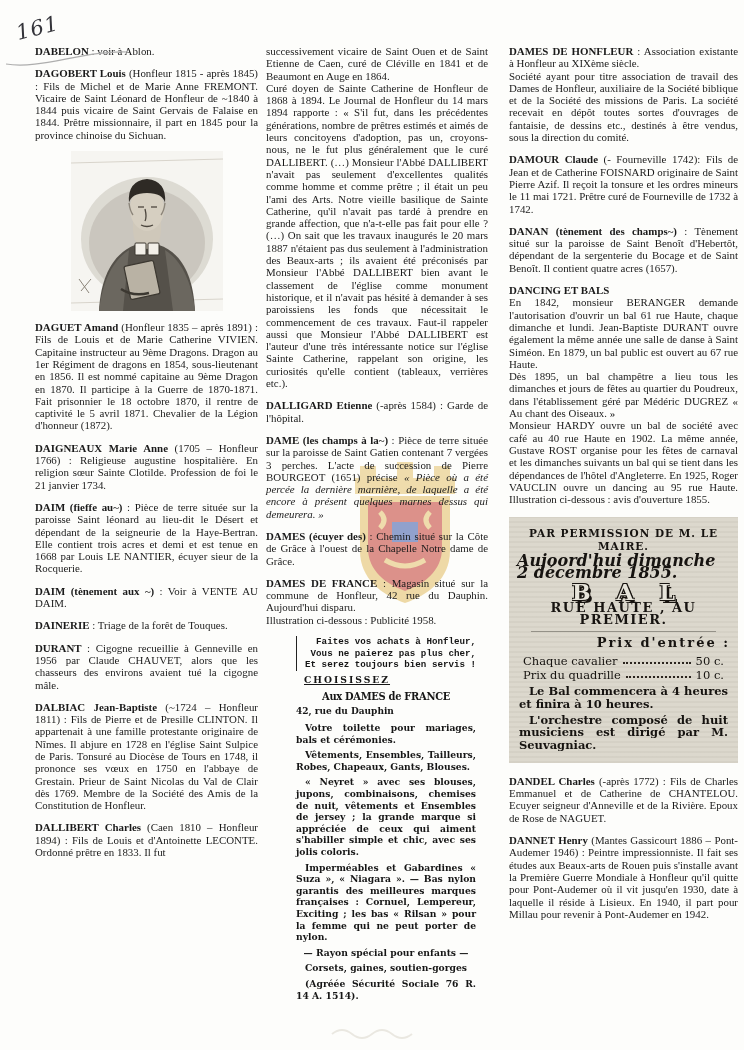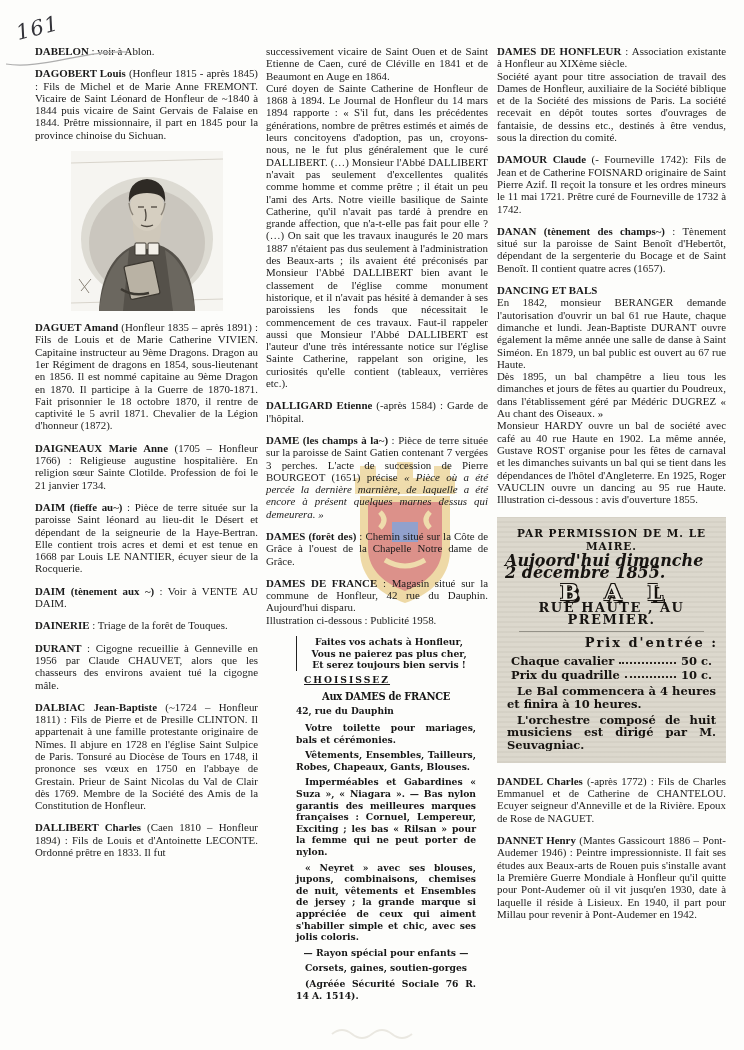--- a/index.html
+++ b/index.html
@@ -5,59 +5,59 @@
   html,body{margin:0;padding:0;}
   body{
     width:744px;height:1050px;background:#fdfdfb;position:relative;overflow:hidden;
     font-family:"Liberation Serif","DejaVu Serif",serif;color:#1a1a1a;
   }
   .page{position:absolute;inset:0;}
   
   .col{position:absolute;top:45px;font-size:10.9px;line-height:12.3px;text-align:justify;z-index:2;}
   .col-1{left:35px;width:223px;}
   .col-2{left:266px;width:222px;}
-  .col-3{left:497px;width:229px;}
+  .col-3{left:509px;width:229px;}
   .entry{margin:0 0 10px;}
   .entry .term{font-weight:bold;}
   .para{display:block;}
   .q{font-style:italic;}
   
   .hw{position:absolute;left:16px;top:16px;z-index:3;
       font-family:"DejaVu Serif",serif;font-style:italic;font-size:21px;color:#34343a;
       transform:rotate(-14deg);letter-spacing:1px;}
   .pen-stroke{position:absolute;left:0;top:0;z-index:3;pointer-events:none;}
   
   .portrait{width:152px;height:160px;margin:2px auto 10px;display:block;}
   
   .watermark{position:absolute;left:330px;top:460px;width:150px;height:150px;z-index:1;
              opacity:.55;filter:blur(.6px);}
   
   .ad{margin:4px 6px 0 30px;width:180px;font-family:"DejaVu Serif",serif;
       font-size:9.2px;line-height:11.6px;color:#161616;font-weight:bold;text-align:justify;}
   .ad .intro{border-left:1.5px solid #222;padding-left:5px;font-weight:bold;font-style:normal;}
-  .ad .intro span{display:block;text-align:center;}
+  .ad .intro span{display:block;text-align:right;font-family:Liberation Mono, monospace;}
   .ad .choose{display:block;margin:3px 0 2px 8px;text-align:left;text-decoration:underline;letter-spacing:2px;}
   .ad .ad-title{display:block;text-align:center;font-size:11px;line-height:19px;letter-spacing:-.3px;
       font-stretch:condensed;margin:1px 0 0;}
   .ad .ad-addr{display:block;text-align:left;font-size:9px;margin-bottom:4px;}
   .ad p{margin:0 0 4px;text-indent:9px;}
   .ad .center{text-align:center;text-indent:0;}
   
   .poster{margin-top:12px;background:#dcd8cd;
       background-image:repeating-linear-gradient(0deg,rgba(120,115,100,.07) 0 2px,rgba(255,255,255,0) 2px 5px);
       padding:10px 8px 12px;font-family:"DejaVu Serif",serif;color:#161310;}
   .poster .perm{text-align:center;font-weight:bold;font-size:10.5px;letter-spacing:1px;}
   .poster .date{text-align:left;font-weight:bold;font-style:italic;font-size:16px;margin-top:3px;}
   .poster .bal{text-align:center;font-weight:bold;font-size:22px;letter-spacing:26px;padding-left:26px;
       margin:6px 0 4px;color:#e7e4da;
       text-shadow:-1px -1px 0 #17130f,1px -1px 0 #17130f,-1px 1px 0 #17130f,1px 1px 0 #17130f,2.5px 2.5px 0 #17130f;}
   .poster .venue{text-align:center;font-weight:bold;font-size:13px;letter-spacing:1.5px;}
   .poster .rule{border:0;border-top:1px solid rgba(30,25,20,.35);margin:5px 14px;}
   .poster .prix{text-align:right;font-weight:bold;font-size:13px;letter-spacing:2px;margin:2px 0 5px;}
-  .poster .price-row{display:flex;align-items:flex-end;font-weight:bold;font-size:11.5px;margin:2px 6px;}
+  .poster .price-row{display:flex;align-items:flex-end;font-weight:normal;font-size:11.5px;margin:2px 6px;}
   .poster .price-row .dots{flex:1;border-bottom:2px dotted #2a241e;margin:0 5px 3px;}
   .poster .sched,.poster .orch{font-weight:bold;font-size:11.5px;text-align:justify;margin:4px 2px 0;text-indent:10px;}
   
   .scan-scribble{position:absolute;left:330px;top:1024px;z-index:1;opacity:.35;}
 </style>
 </head>
 <body>
 
 <div class="page">
 
@@ -162,42 +162,42 @@
     <p class="entry" style="margin-top:10px;">
       <b class="term">DALLIGARD Etienne</b>
       <span>(-après 1584) : Garde de l'hôpital.</span>
     </p>
     <p class="entry">
       <b class="term">DAME (les champs à la~)</b>
       <span>: Pièce de terre située sur la paroisse de Saint Gatien contenant 7 vergées 3 perches. L'acte de succession de Pierre BOURGEOT (1651) précise</span>
       <span class="q">« Pièce où a été percée la dernière marnière, de laquelle a été encore à présent quelques marnes dessus qui demeurera. »</span>
     </p>
     <p class="entry">
-      <b class="term">DAMES (forêt des)</b>
+      <b class="term">DAMES (écuyer des)</b>
       <span>: Chemin situé sur la Côte de Grâce à l'ouest de la Chapelle Notre dame de Grâce.</span>
     </p>
     <p class="entry">
       <b class="term">DAMES DE FRANCE</b>
       <span>: Magasin situé sur la commune de Honfleur, 42 rue du Dauphin. Aujourd'hui disparu.</span>
       <span class="para">Illustration ci-dessous : Publicité 1958.</span>
     </p>
 
     <div class="ad">
       <div class="intro">
         <span>Faites vos achats à Honfleur,</span>
         <span>Vous ne paierez pas plus cher,</span>
         <span>Et serez toujours bien servis !</span>
       </div>
       <span class="choose">CHOISISSEZ</span>
       <span class="ad-title">Aux DAMES de FRANCE</span>
       <span class="ad-addr">42, rue du Dauphin</span>
       <p>Votre toilette pour mariages, bals et cérémonies.</p>
       <p>Vêtements, Ensembles, Tailleurs, Robes, Chapeaux, Gants, Blouses.</p>
+      <p>« Neyret » avec ses blouses, jupons, combinaisons, chemises de nuit, vêtements et Ensembles de jersey ; la grande marque si appréciée de ceux qui aiment s'habiller simple et chic, avec ses jolis coloris.</p>
       <p>Imperméables et Gabardines « Suza », « Niagara ». — Bas nylon garantis des meilleures marques françaises : Cornuel, Lempereur, Exciting ; les bas « Rilsan » pour la femme qui ne peut porter de nylon.</p>
-      <p>« Neyret » avec ses blouses, jupons, combinaisons, chemises de nuit, vêtements et Ensembles de jersey ; la grande marque si appréciée de ceux qui aiment s'habiller simple et chic, avec ses jolis coloris.</p>
       <p class="center">— Rayon spécial pour enfants —</p>
       <p class="center">Corsets, gaines, soutien-gorges</p>
       <p>(Agréée Sécurité Sociale 76 R. 14 A. 1514).</p>
     </div>
   </div>
 
   <div class="col col-3">
     <p class="entry">
       <b class="term">DAMES DE HONFLEUR</b>
       <span>: Association existante à Honfleur au XIXème siècle.</span>

